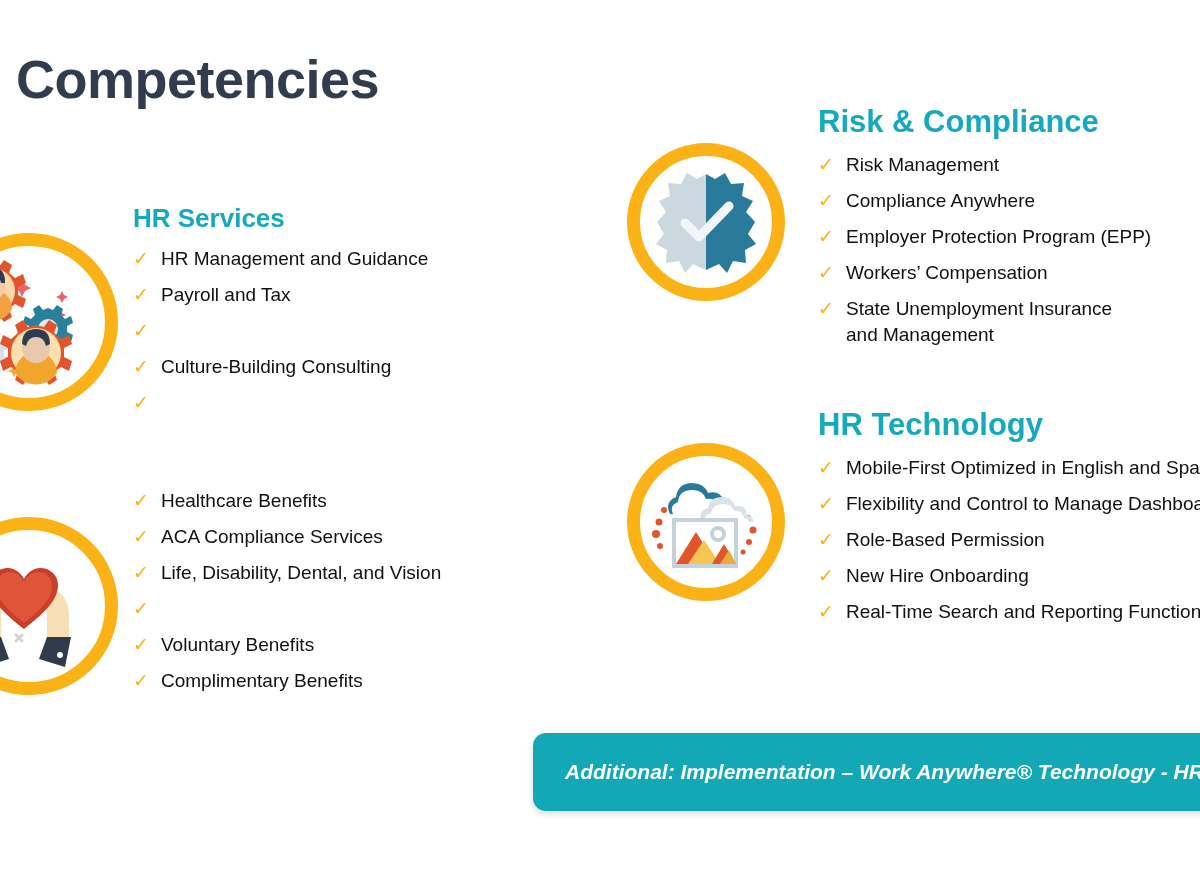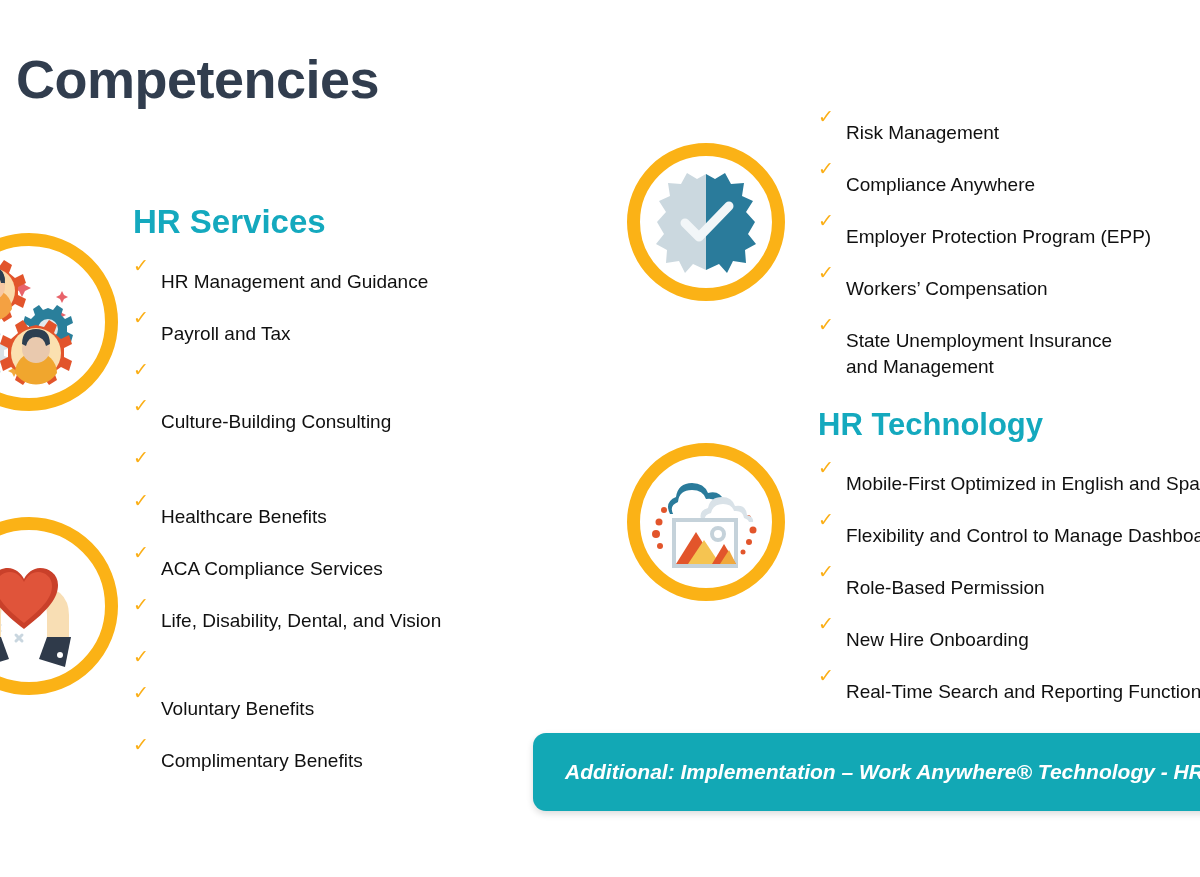--- a/index.html
+++ b/index.html
@@ -31,21 +31,21 @@
     letter-spacing: -0.5px;
     white-space: nowrap;
   }
 
   
   .section {
     position: absolute;
   }
 
   .section-heading {
-    font-size: 33px;
+    font-size: 26px;
     font-weight: bold;
     color: #14A9BE;
     white-space: nowrap;
     margin-bottom: 12px;
   }
 
   .section-heading.big {
     font-size: 31px;
   }
 
@@ -72,21 +72,20 @@
     width: 22px;
     margin-right: 6px;
     color: #FBAF17;
     font-size: 19px;
     line-height: 26px;
     font-weight: normal;
   }
 
   .bullet-text {
     display: block;
-    margin-top: 16px;
   }
 
   
   .icon-circle {
     position: absolute;
     border-radius: 50%;
     background: #ffffff;
     border: 13px solid #FBB216;
     display: flex;
     align-items: center;
@@ -261,20 +260,21 @@
                L14 44 L7 33 L18 28 L16 15 L29 16 L35 5 L45 11 Z" fill="#CBD8DF"></path>
 
       <path d="M54 6 L54 102 L67 96 L75 105 L81 93 L94 95 L93 82 L104 76 L96 66 L103 54
                L94 44 L101 33 L90 28 L92 15 L79 16 L73 5 L63 11 Z" fill="#2A7B9B"></path>
 
       <path d="M33 55 L47 69 L77 38" fill="none" stroke="#F2F6F8" stroke-width="9" stroke-linecap="round" stroke-linejoin="round"></path>
     </svg>
   </div>
 
   <div class="section" style="left:818px; top:104px; width:382px;">
+    <div class="section-heading big">Risk &amp; Compliance</div>
     <ul class="bullet-list">
       <li class="bullet-item">
         <span class="check-icon">✓</span>
         <span class="bullet-text">Risk Management</span>
       </li>
       <li class="bullet-item">
         <span class="check-icon">✓</span>
         <span class="bullet-text">Compliance Anywhere</span>
       </li>
       <li class="bullet-item">

